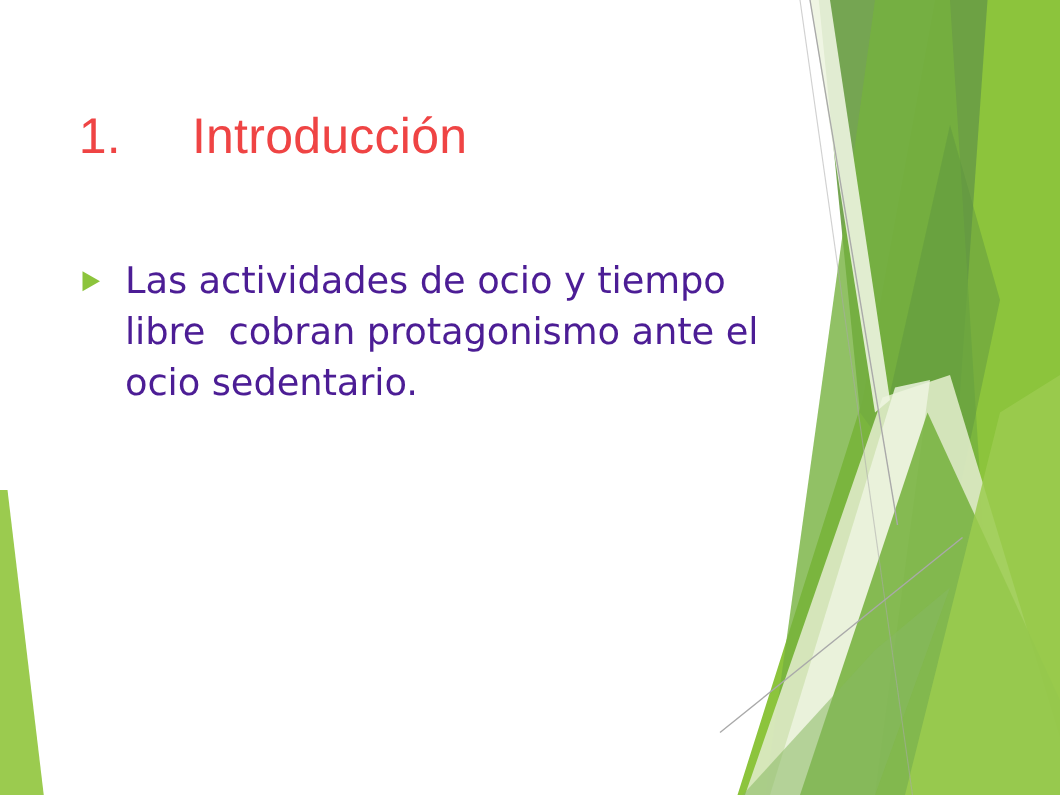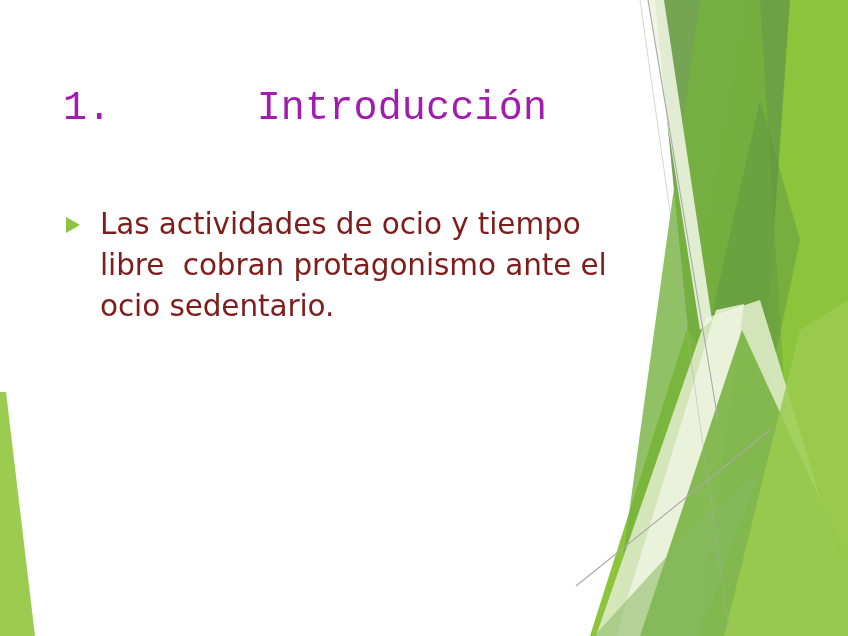--- a/index.html
+++ b/index.html
@@ -32,40 +32,40 @@
   }
   #slide-title {
     position: absolute;
     left: 63px;
     top: 57px;
     font-size: 40px;
     line-height: 50px;
     font-weight: 400;
     letter-spacing: 0.2px;
     white-space: pre;
-    color: #a21caf;
-    font-family: Liberation Mono, monospace;
+    color: #ef4444;
+    font-family: Liberation Sans, sans-serif;
   }
   #body-list {
     position: absolute;
     left: 63px;
     top: 204px;
     width: 570px;
     margin: 0;
     padding: 0;
     list-style: none;
   }
   .bullet-item {
     position: relative;
     display: block;
     padding-left: 37px;
     margin: 0 0 10px 0;
     font-size: 29.5px;
     line-height: 41px;
-    color: #7f1d1d;
+    color: #4c1d95;
     font-family: "DejaVu Sans", sans-serif;
     font-weight: 400;
     letter-spacing: -0.1px;
   }
   .bullet-marker {
     position: absolute;
     left: 3px;
     top: 13px;
     width: 0;
     height: 0;

